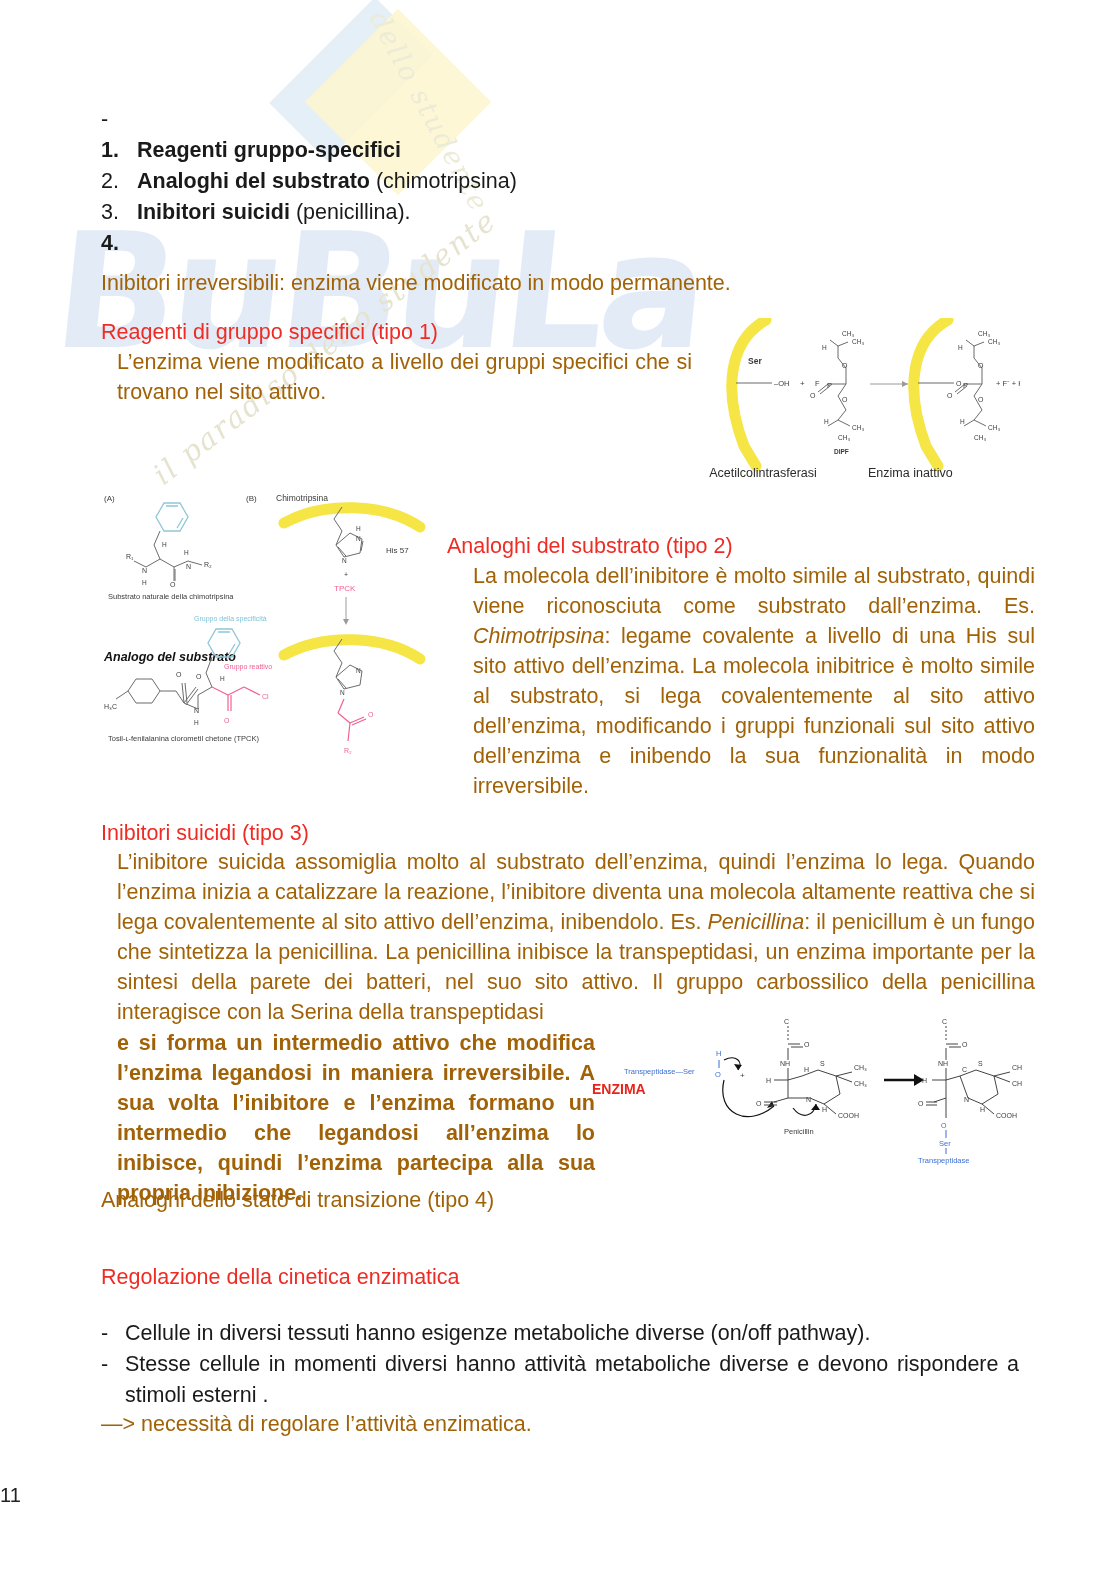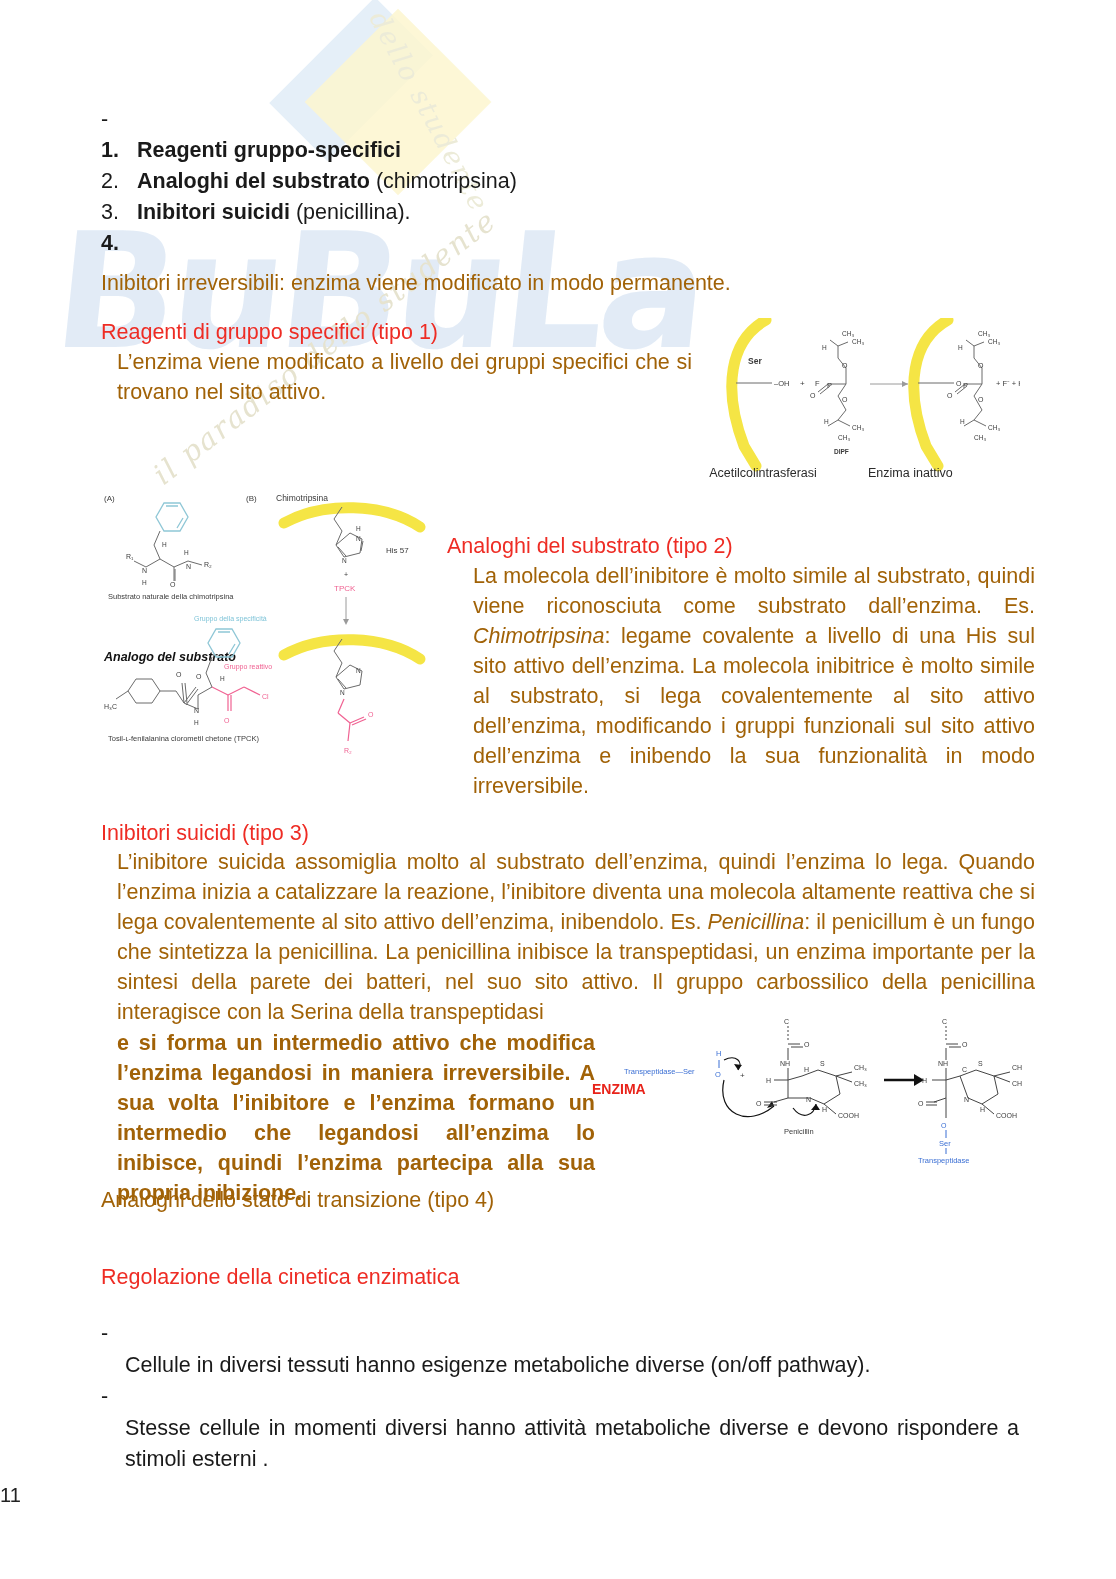--- a/index.html
+++ b/index.html
@@ -64,21 +64,21 @@
   #p-tipo3a{position:absolute;left:101px;top:847px;width:918px;}
   #p-tipo3b{position:absolute;left:101px;top:1028px;width:478px;font-weight:bold;}
 
   #p-tipo4{position:absolute;left:101px;top:1185px;width:600px;}
 
   #h-reg{position:absolute;left:101px;top:1262px;width:600px;}
   #p-reg-q{position:absolute;left:101px;top:1291px;width:700px;}
   #reg-list{position:absolute;left:101px;top:1318px;width:918px;}
   .rli{display:flex;font-size:21.5px;line-height:31px;}
   .rli .mk{width:24px;flex:0 0 24px;}
-  .rli .bodytxt{flex:1;text-align:justify;margin-top:32px;}
+  .rli .bodytxt{flex:1;text-align:justify;}
   #p-concl{position:absolute;left:101px;top:1409px;width:700px;}
 
   #pagenum{position:absolute;left:0;top:1484px;width:1116px;text-align:left;
            font-size:20px;color:#222;}
 
   
   .fig{position:absolute;}
   .figcap{font-family:"Liberation Sans",sans-serif;font-size:12.5px;color:#2b2b2b;}
   .chem{font-family:"Liberation Sans",sans-serif;fill:#3b3b3b;}
 
@@ -151,20 +151,21 @@
   <div id="reg-list">
     <div class="rli">
       <span class="mk">-</span>
       <span class="bodytxt">Cellule in diversi tessuti hanno esigenze metaboliche diverse (on/off pathway).</span>
     </div>
     <div class="rli">
       <span class="mk">-</span>
       <span class="bodytxt">Stesse cellule in momenti diversi hanno attività metaboliche diverse e devono rispondere a stimoli esterni .</span>
     </div>
   </div>
+  <div id="p-concl" class="t">—&gt; necessità di regolare l’attività enzimatica.</div>
 
   <div id="pagenum">11</div>
 
   <div class="fig" id="fig-dipf">
     <svg width="360" height="165" viewBox="0 0 360 165">
 
       <path d="M106 2 C70 22,62 70,84 128 L96 148" stroke="#f5e545" stroke-width="11" fill="none" stroke-linecap="round"></path>
       <path d="M288 2 C252 22,244 70,266 128 L278 148" stroke="#f5e545" stroke-width="11" fill="none" stroke-linecap="round"></path>
 
       <text class="chem" x="88" y="46" font-size="8.5" font-weight="bold">Ser</text>

